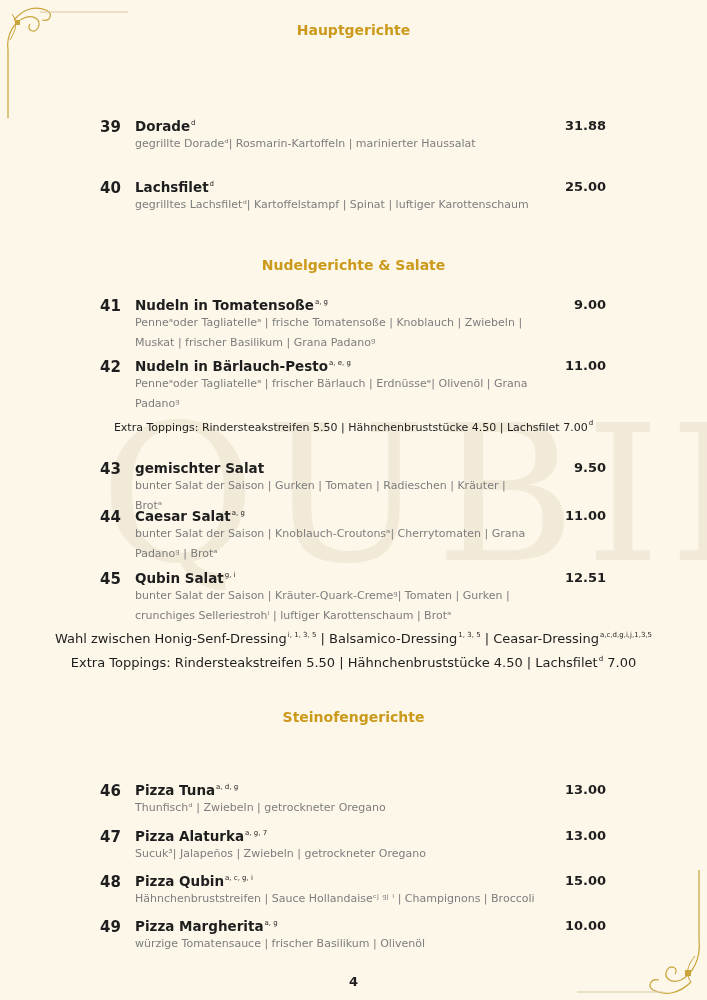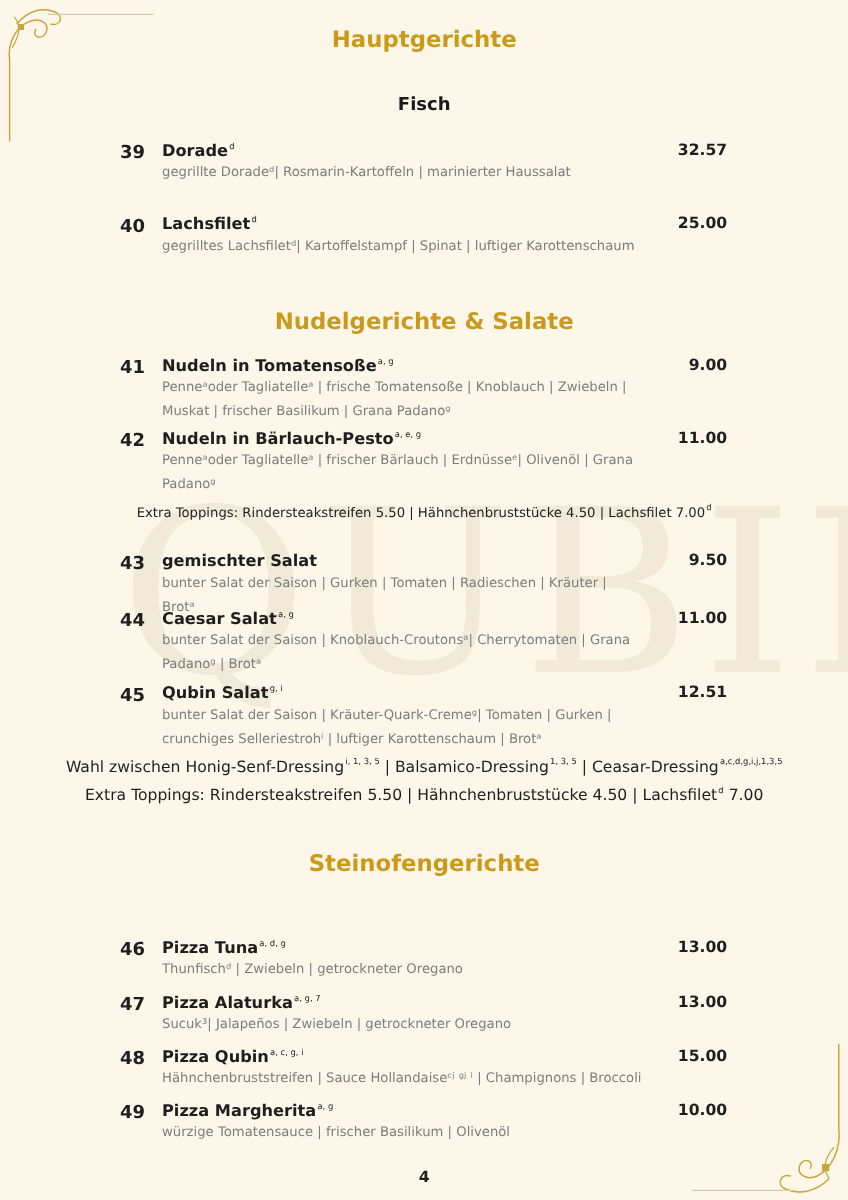--- a/index.html
+++ b/index.html
@@ -16,21 +16,21 @@
   .corner-tl { left: 0; top: 0; width: 140px; height: 120px; }
   .corner-br { right: 0; bottom: 0; width: 140px; height: 130px; }
   .watermark {
     position: absolute; left: 100px; top: 395px; width: 530px; height: 200px;
     font-family: "DejaVu Serif", serif;
     font-size: 190px; color: #e9e0cb; letter-spacing: 10px;
     opacity: 0.55; line-height: 200px; text-align: center;
   }
   .h1 {
     position: absolute; left: 0; width: 707px; text-align: center;
-    color: #cc9a1b; font-weight: bold; font-size: 19px;
+    color: #cc9a1b; font-weight: bold; font-size: 14px;
   }
   .h2 {
     position: absolute; left: 0; width: 707px; text-align: center;
     color: #1a1a1a; font-weight: bold; font-size: 15px;
   }
   .item { position: absolute; left: 100px; width: 510px; }
   .item .num {
     position: absolute; left: 0; top: 0; font-size: 15px; font-weight: bold;
   }
   .item .name {
@@ -65,26 +65,25 @@
     <path d="M8 118 L8 50 C6 35 14 22 24 18 C34 14 42 20 38 28 C34 34 26 30 30 24" fill="none" stroke="#c9a43a" stroke-width="1.2"></path>
     <path d="M14 20 C24 8 36 6 46 10 C54 14 50 22 42 20" fill="none" stroke="#c9a43a" stroke-width="1.2"></path>
     <path d="M40 12 L128 12" stroke="#d8c9a0" stroke-width="1"></path>
     <path d="M10 40 C16 30 18 22 12 14" fill="none" stroke="#c9a43a" stroke-width="1"></path>
     <rect x="15" y="20" width="5" height="5" fill="#c9a43a"></rect>
   </svg>
 
   <div class="watermark">QUBIN</div>
 
   <div class="h1" style="top:22px">Hauptgerichte</div>
-  <div class="h2" style="top:78px">Fisch</div>
 
   <div class="item" style="top:118px">
     <span class="num">39</span>
     <span class="name"><span>Dorade</span><sup>d</sup></span>
-    <span class="price">32.57</span>
+    <span class="price">31.88</span>
     <div class="desc">gegrillte Doradeᵈ| Rosmarin-Kartoffeln | marinierter Haussalat</div>
   </div>
 
   <div class="item" style="top:179px">
     <span class="num">40</span>
     <span class="name"><span>Lachsfilet</span><sup>d</sup></span>
     <span class="price">25.00</span>
     <div class="desc">gegrilltes Lachsfiletᵈ| Kartoffelstampf | Spinat | luftiger Karottenschaum</div>
   </div>
 

